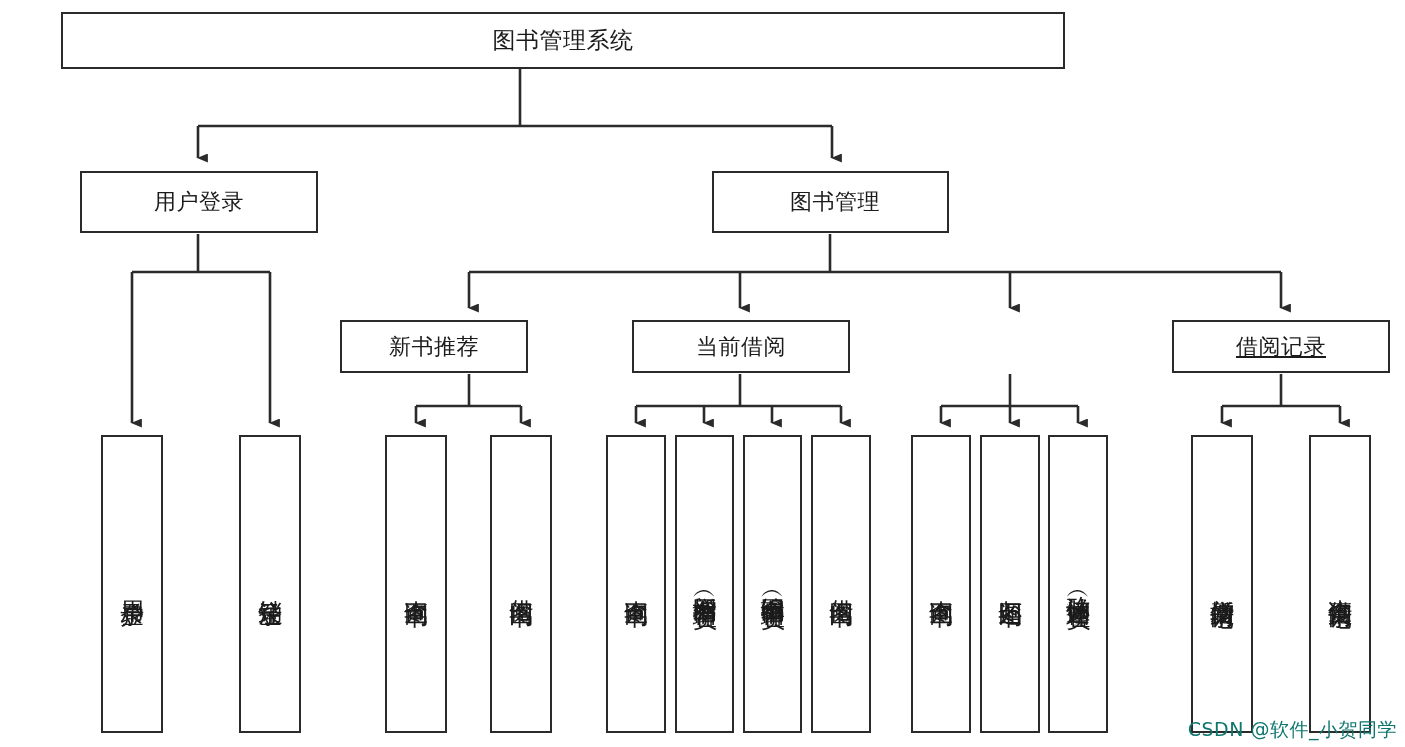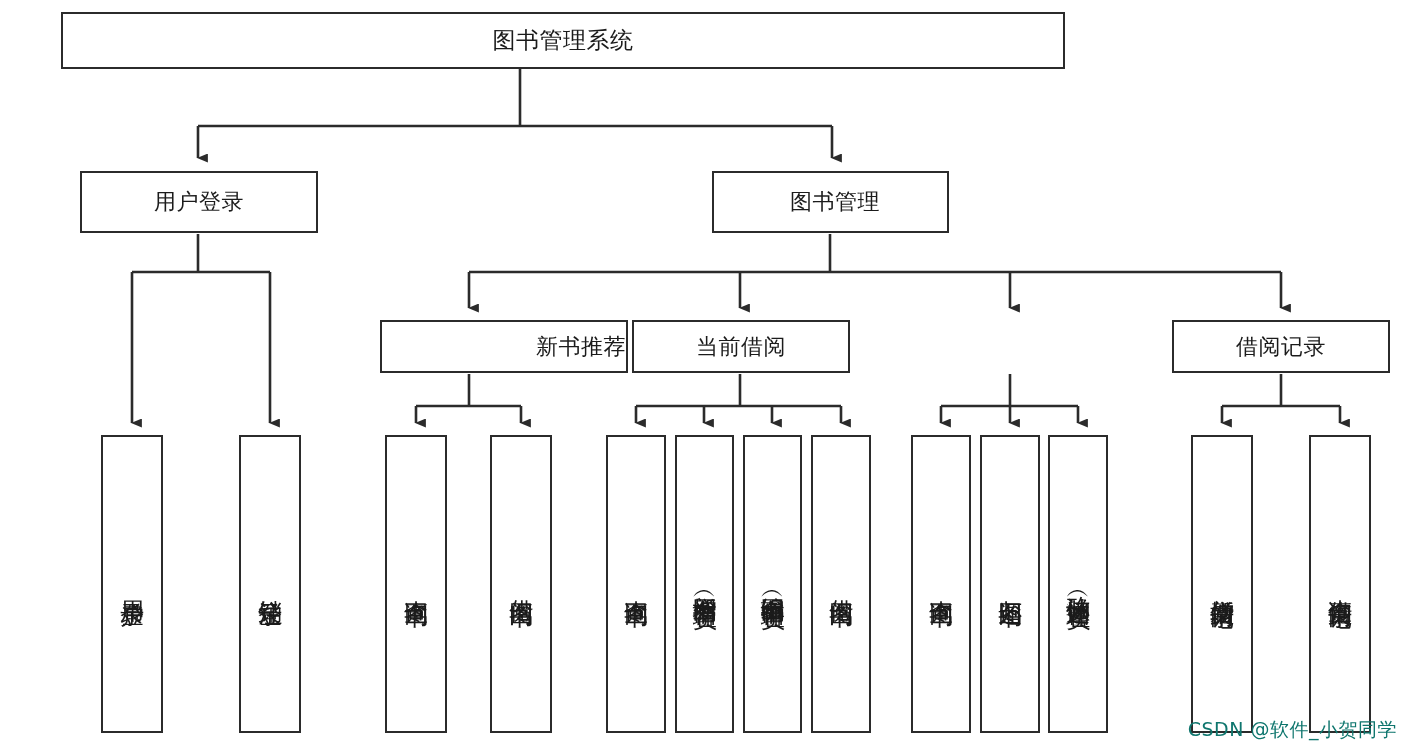--- a/index.html
+++ b/index.html
@@ -127,27 +127,27 @@
     <span class="lbl">图书管理系统</span>
   </div>
 
   <div class="node h" style="left:80px;top:171px;width:238px;height:62px;">
     <span class="lbl">用户登录</span>
   </div>
   <div class="node h" style="left:712px;top:171px;width:237px;height:62px;padding-left:9px;">
     <span class="lbl">图书管理</span>
   </div>
 
-  <div class="node h" style="left:380px;top:320px;width:248px;height:53px;justify-content:flex-end;">
+  <div class="node h" style="left:340px;top:320px;width:188px;height:53px;">
     <span class="lbl">新书推荐</span>
   </div>
   <div class="node h" style="left:632px;top:320px;width:218px;height:53px;">
     <span class="lbl">当前借阅</span>
   </div>
-  <div class="node h" style="left:1172px;top:320px;width:218px;height:53px;">
+  <div class="node h" style="left:1172px;top:320px;width:218px;height:53px;text-decoration:underline;">
     <span class="lbl">借阅记录</span>
   </div>
 
   <div class="node v" style="left:101px;top:435px;width:62px;height:298px;">
     <span class="lbl">用户登录</span>
   </div>
   <div class="node v" style="left:239px;top:435px;width:62px;height:298px;">
     <span class="lbl">注销登录</span>
   </div>
 

